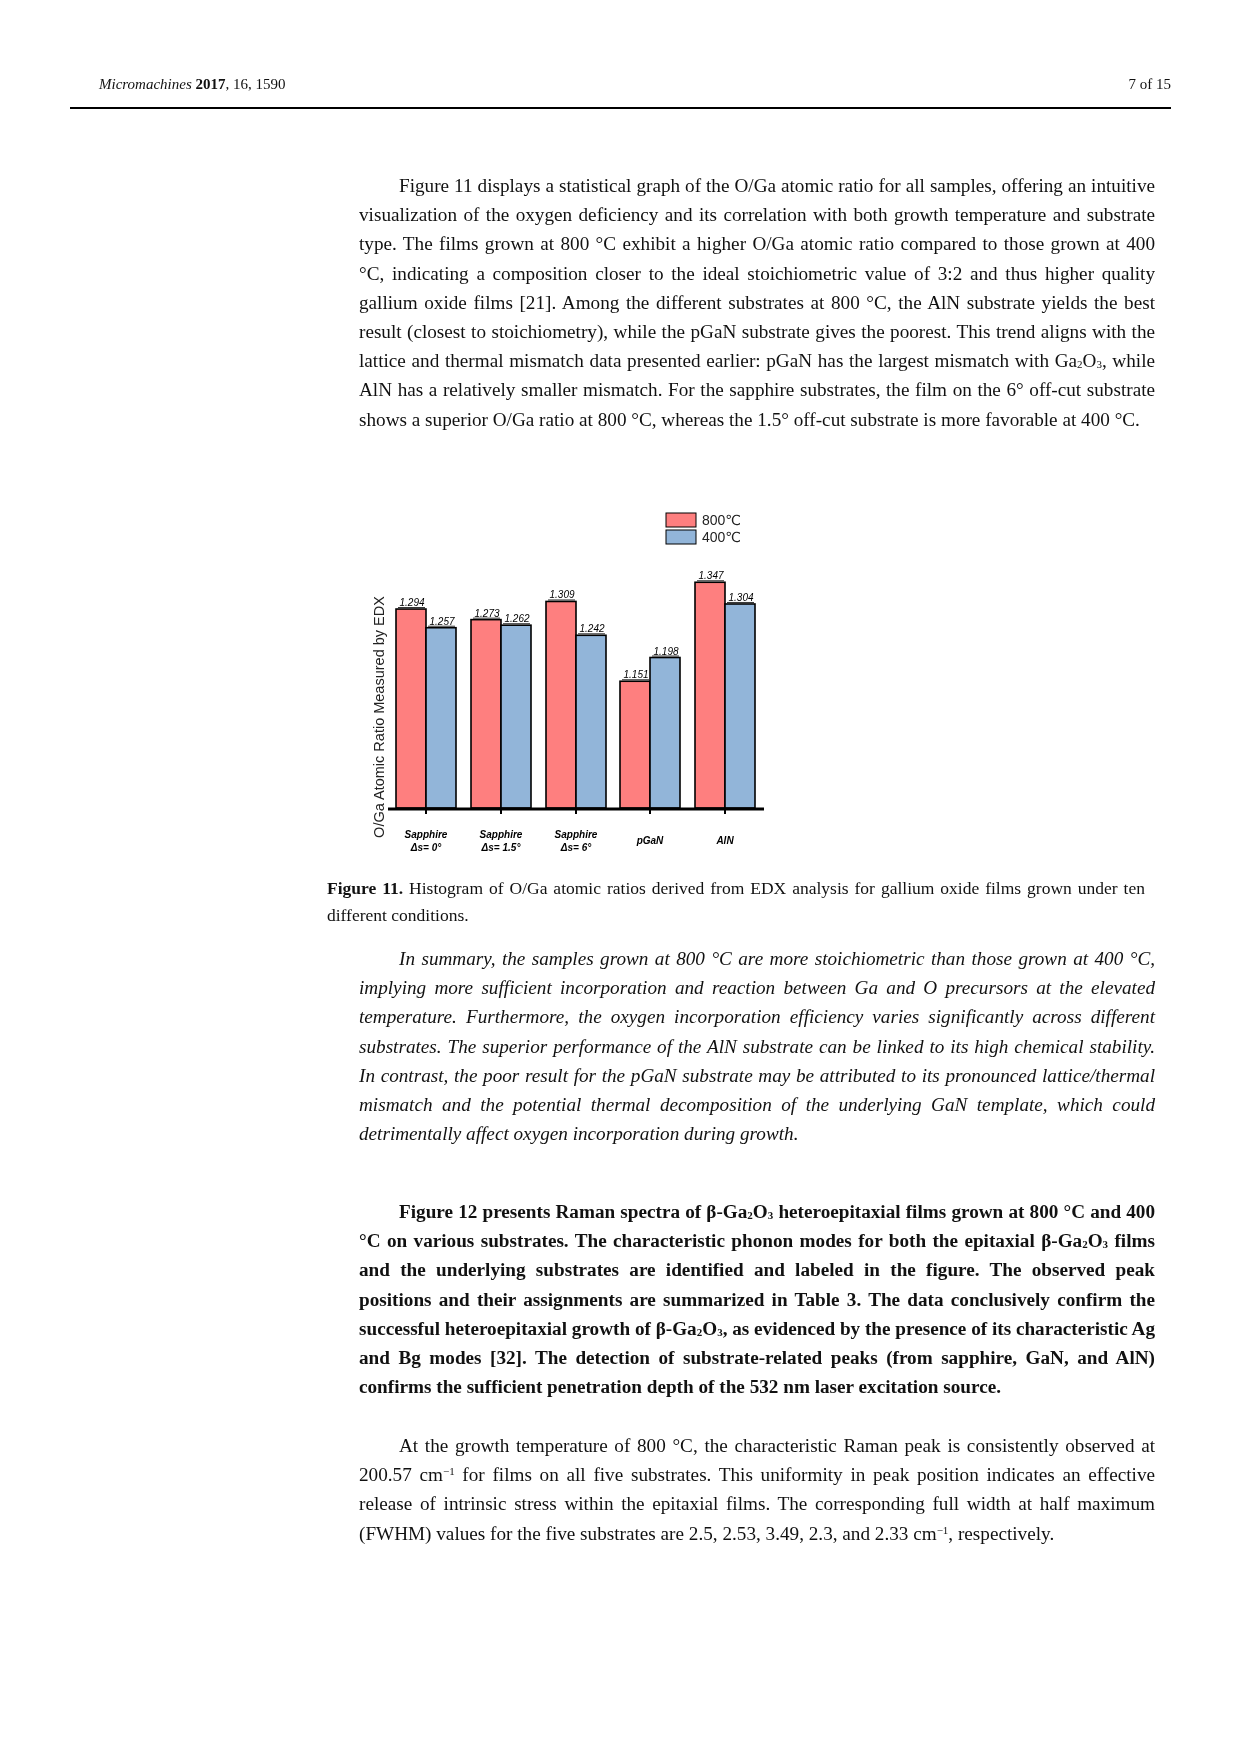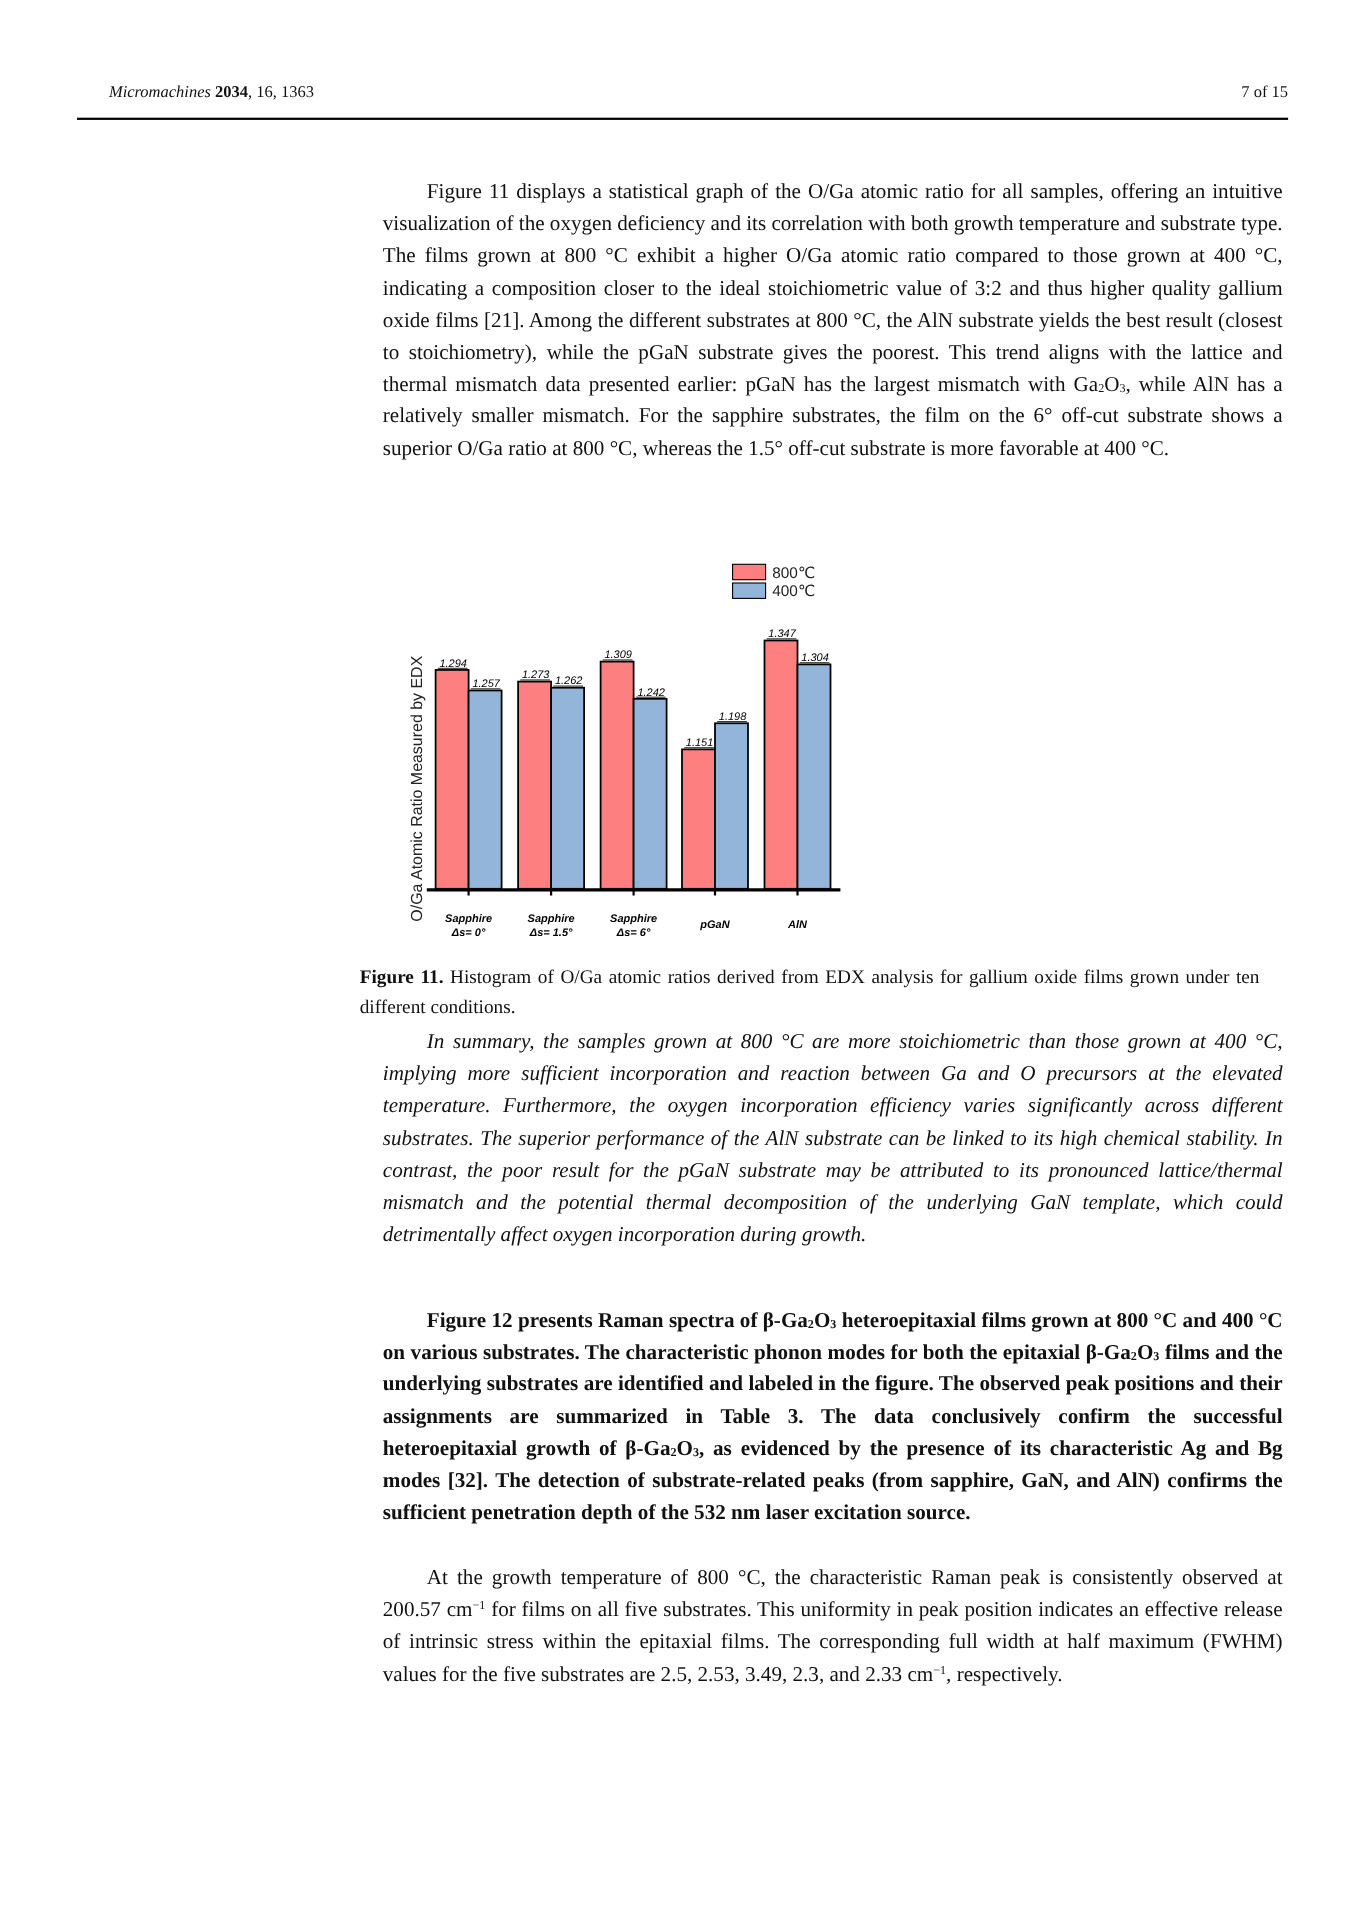--- a/index.html
+++ b/index.html
@@ -7,41 +7,41 @@
          font-family: "Liberation Serif", "DejaVu Serif", serif; color: #111; }
   .header { position: absolute; left: 70px; top: 76px; width: 1101px; height: 30px; }
   .header .journal { position: absolute; left: 0; top: 0; font-size: 15px; }
   .header .journal i { font-style: italic; margin-left: 29px; }
   .header .journal b { font-weight: bold; }
   .header .page { position: absolute; right: 0; top: 0; font-size: 15px; }
   .header-rule { position: absolute; left: 70px; top: 107px; width: 1101px; height: 2px; background: #000; }
 
   .body-text { position: absolute; left: 348px; width: 818px; font-size: 19.2px; line-height: 29.2px;
                text-align: justify; }
-  .body-text p { margin: 0; text-indent: 40px; }
+  .body-text p { margin: 11px; text-indent: 40px; }
   .body-text sub { font-size: 11px; vertical-align: -1px; line-height: 0; }
   .body-text sup { font-size: 11px; vertical-align: 6px; line-height: 0; }
 
   #para1 { top: 160px; }
   #para2 { top: 933px; font-style: italic; }
   #para3 { top: 1186px; font-weight: bold; }
   #para4 { top: 1420px; }
 
   .figure { position: absolute; left: 350px; top: 505px; width: 440px; height: 350px; }
   .figure svg { position: absolute; left: 0; top: 0; }
 
   .caption { position: absolute; left: 327px; top: 875px; width: 818px; font-size: 17.5px; line-height: 27px;
              text-align: justify; }
   .caption b { font-weight: bold; }
 </style>
 </head>
 <body>
 
 <div class="header">
-  <div class="journal"><i>Micromachines</i> <b>2034</b><span>, 16, 1363</span></div>
+  <div class="journal"><i>Micromachines</i> <b>2017</b><span>, 16, 1590</span></div>
   <div class="page">7 of 15</div>
 </div>
 <div class="header-rule"></div>
 
 <div class="body-text" id="para1">
   <p>Figure 11 displays a statistical graph of the O/Ga atomic ratio for all samples, offering an intuitive visualization of the oxygen deficiency and its correlation with both growth temperature and substrate type. The films grown at 800 °C exhibit a higher O/Ga atomic ratio compared to those grown at 400 °C, indicating a composition closer to the ideal stoichiometric value of 3:2 and thus higher quality gallium oxide films [21]. Among the different substrates at 800 °C, the AlN substrate yields the best result (closest to stoichiometry), while the pGaN substrate gives the poorest. This trend aligns with the lattice and thermal mismatch data presented earlier: pGaN has the largest mismatch with Ga<sub>2</sub>O<sub>3</sub>, while AlN has a relatively smaller mismatch. For the sapphire substrates, the film on the 6° off-cut substrate shows a superior O/Ga ratio at 800 °C, whereas the 1.5° off-cut substrate is more favorable at 400 °C.</p>
 </div>
 
 <div class="figure">
   <svg id="chart" width="440" height="350" viewBox="0 0 440 350">

